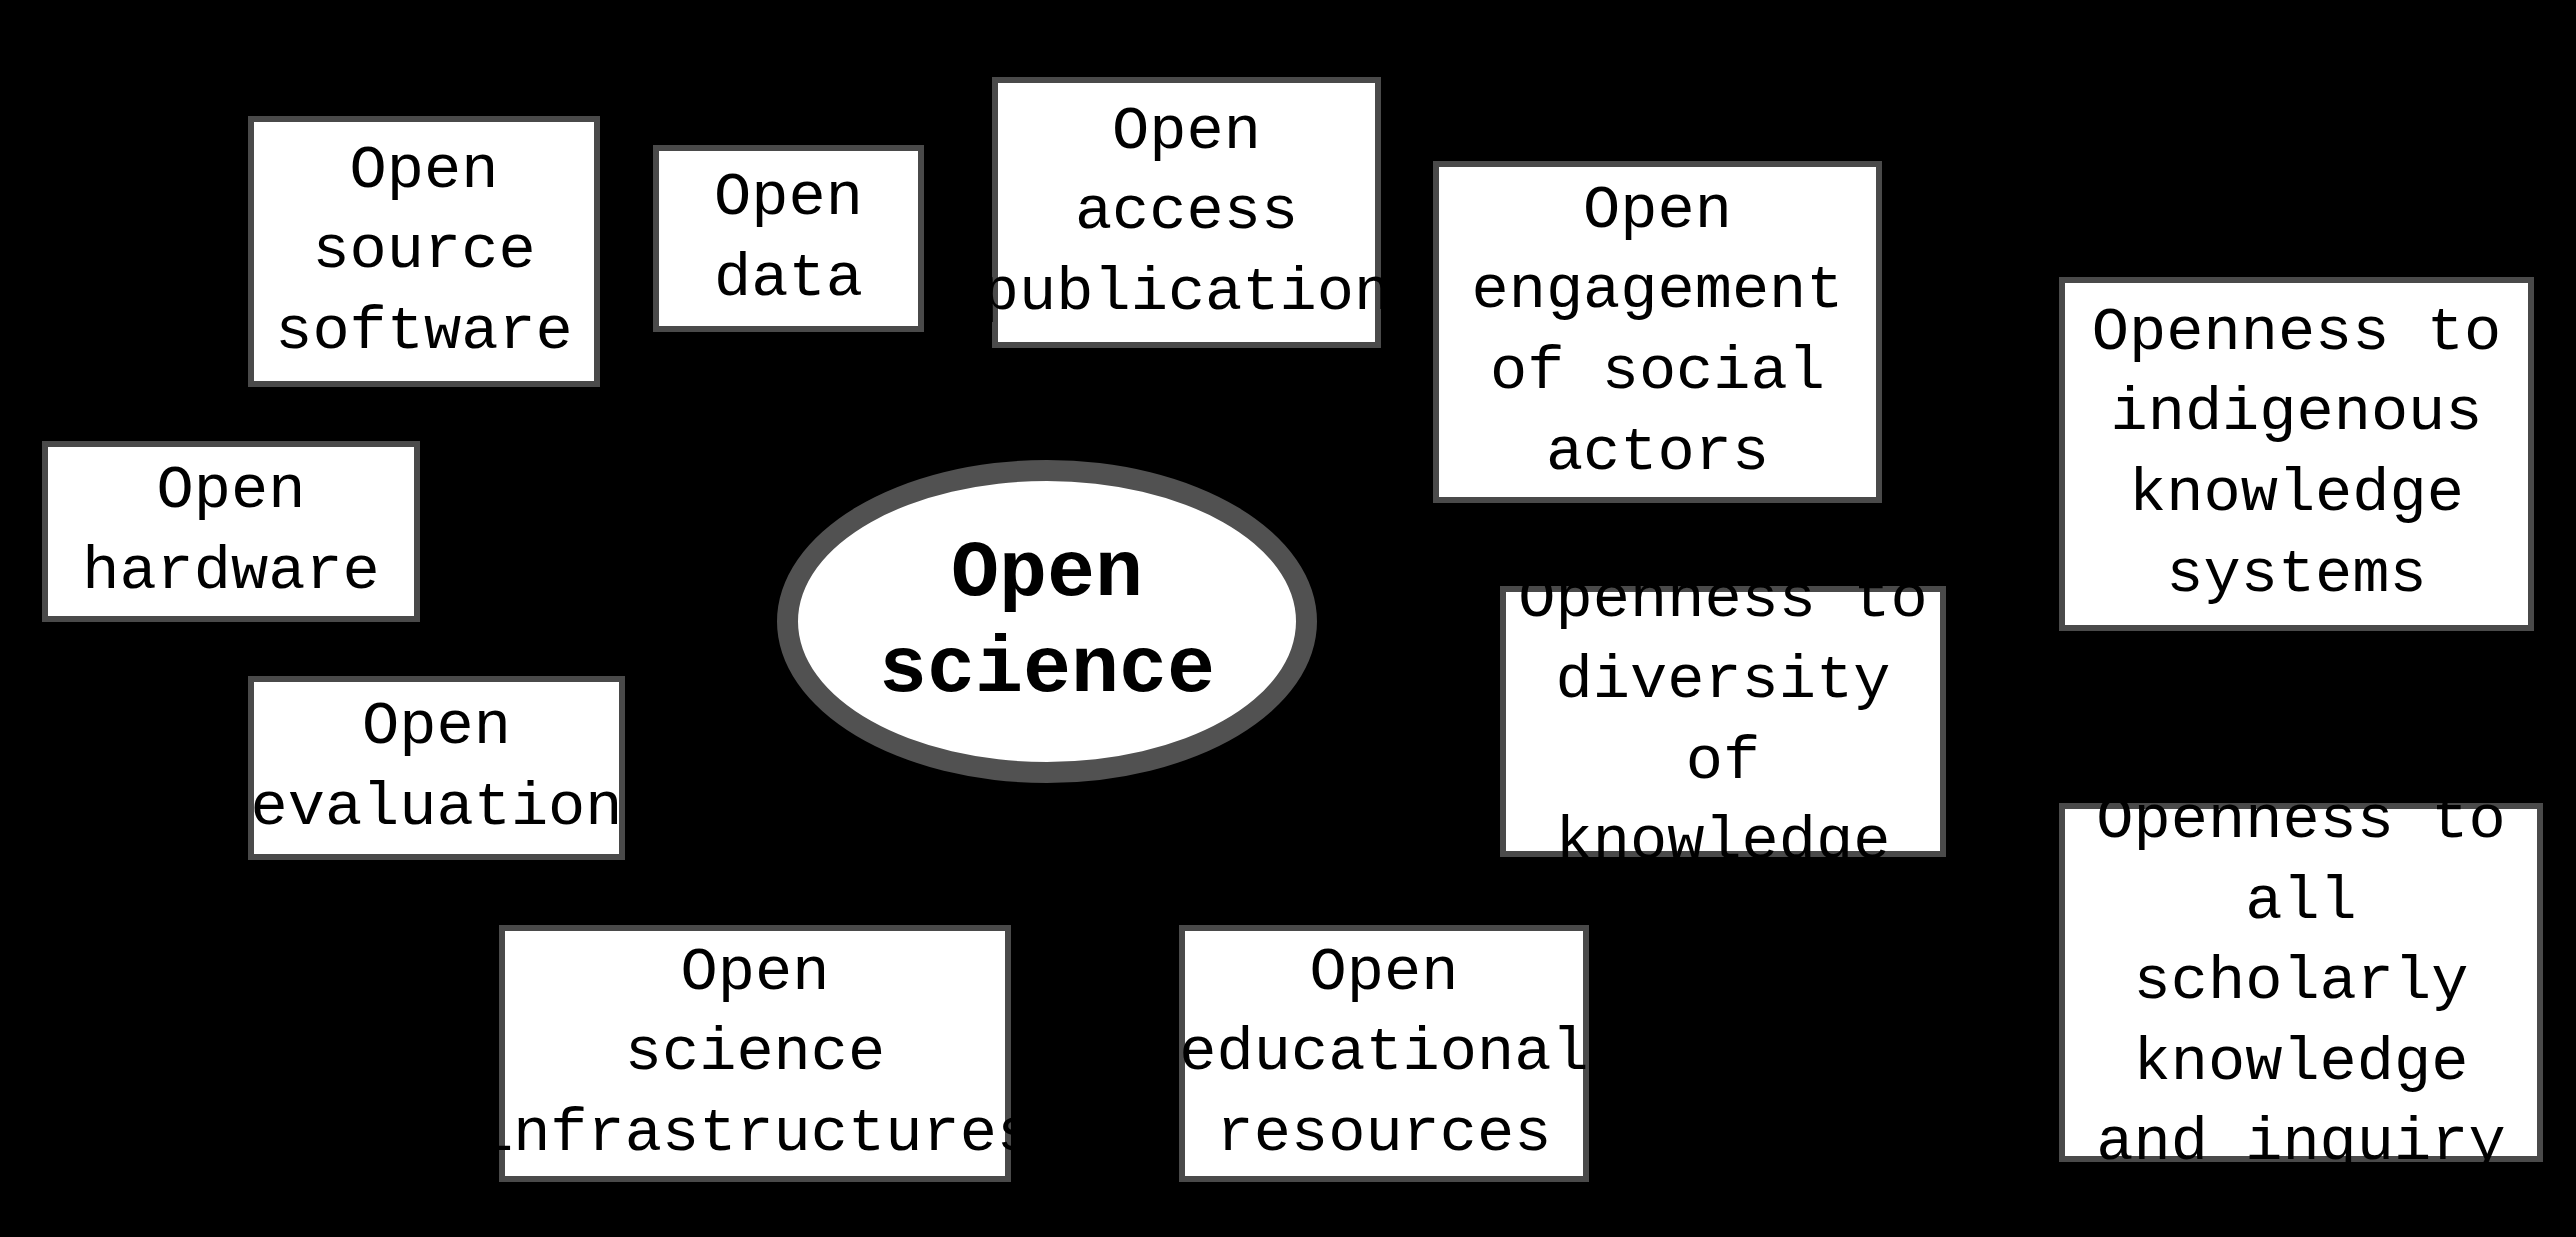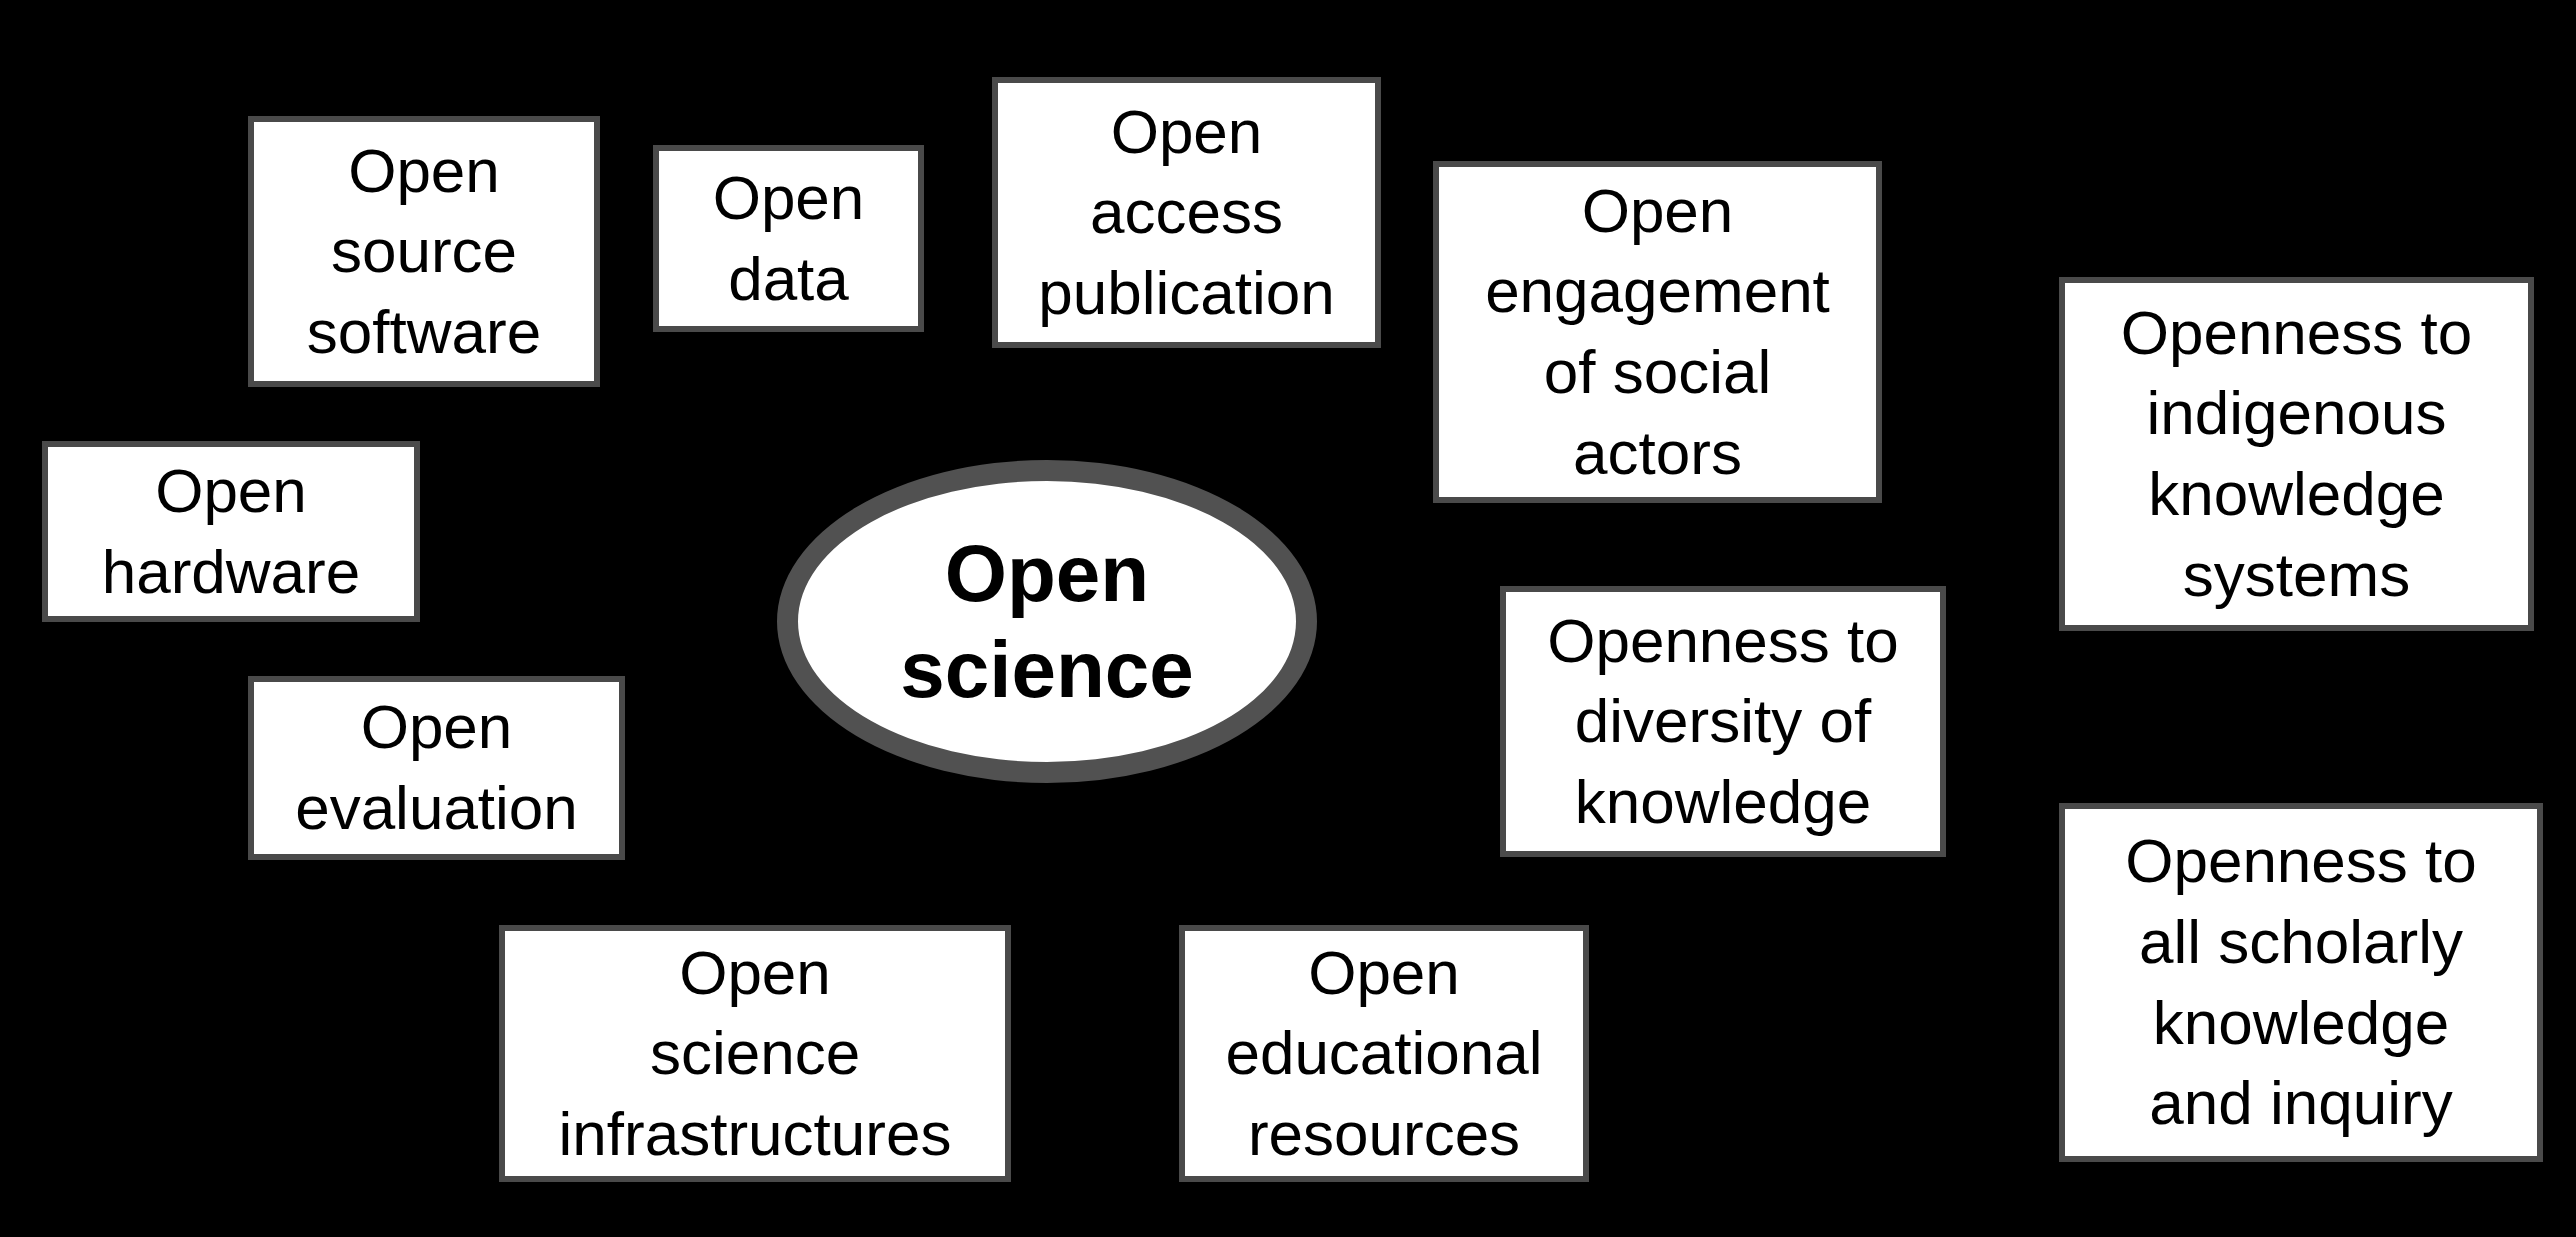--- a/index.html
+++ b/index.html
@@ -6,21 +6,21 @@
     margin: 0;
     padding: 0;
     background: #000000;
   }
   #canvas {
     position: relative;
     width: 2576px;
     height: 1237px;
     background: #000000;
     overflow: hidden;
-    font-family: Liberation Sans, sans-serif;
+    font-family: Liberation Mono, monospace;
   }
   .box {
     position: absolute;
     box-sizing: border-box;
     background: #ffffff;
     border: 6.5px solid #4a4a4a;
     display: flex;
     align-items: center;
     justify-content: center;
     color: #000000;

